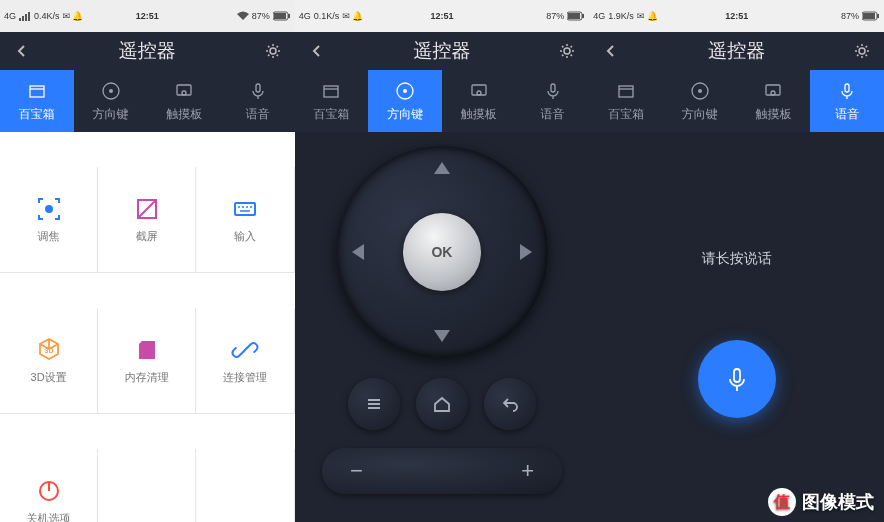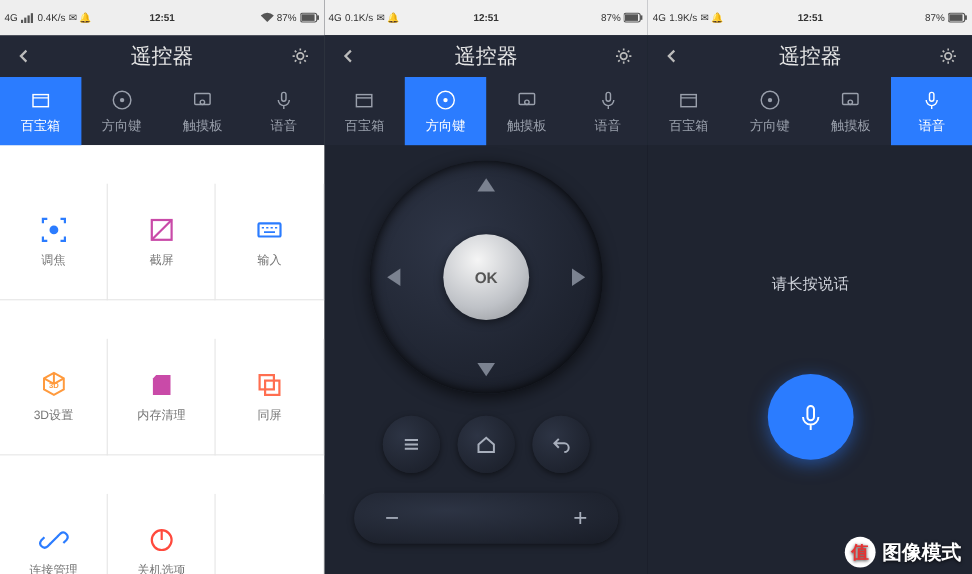--- a/index.html
+++ b/index.html
@@ -166,29 +166,20 @@
         <div class="ic">
           <svg width="28" height="28" viewBox="0 0 28 28">
             <path d="M6 8l3-3h13v18H6z" fill="#c94aa8"></path>
           </svg>
         </div>
         <span>内存清理</span>
       </div>
     <div class="cell">
         <div class="ic">
           <svg width="28" height="28" viewBox="0 0 28 28">
-            <rect x="5" y="5" width="13" height="13" fill="none" stroke="#ff6e50" stroke-width="2"></rect>
-            <rect x="10" y="10" width="13" height="13" fill="none" stroke="#ff6e50" stroke-width="2"></rect>
-          </svg>
-        </div>
-        <span>同屏</span>
-      </div>
-    <div class="cell">
-        <div class="ic">
-          <svg width="28" height="28" viewBox="0 0 28 28">
             <path d="M11 17l-3 3a4 4 0 0 1-5.6-5.6l3-3M17 11l3-3a4 4 0 0 1 5.6 5.6l-3 3M10 18l8-8" fill="none" stroke="#2b7cff" stroke-width="2"></path>
           </svg>
         </div>
         <span>连接管理</span>
       </div>
     <div class="cell">
         <div class="ic">
           <svg width="28" height="28" viewBox="0 0 28 28">
             <circle cx="14" cy="14" r="9" fill="none" stroke="#ff4a3d" stroke-width="2"></circle>
             <path d="M14 5v9" stroke="#ff4a3d" stroke-width="2"></path>

